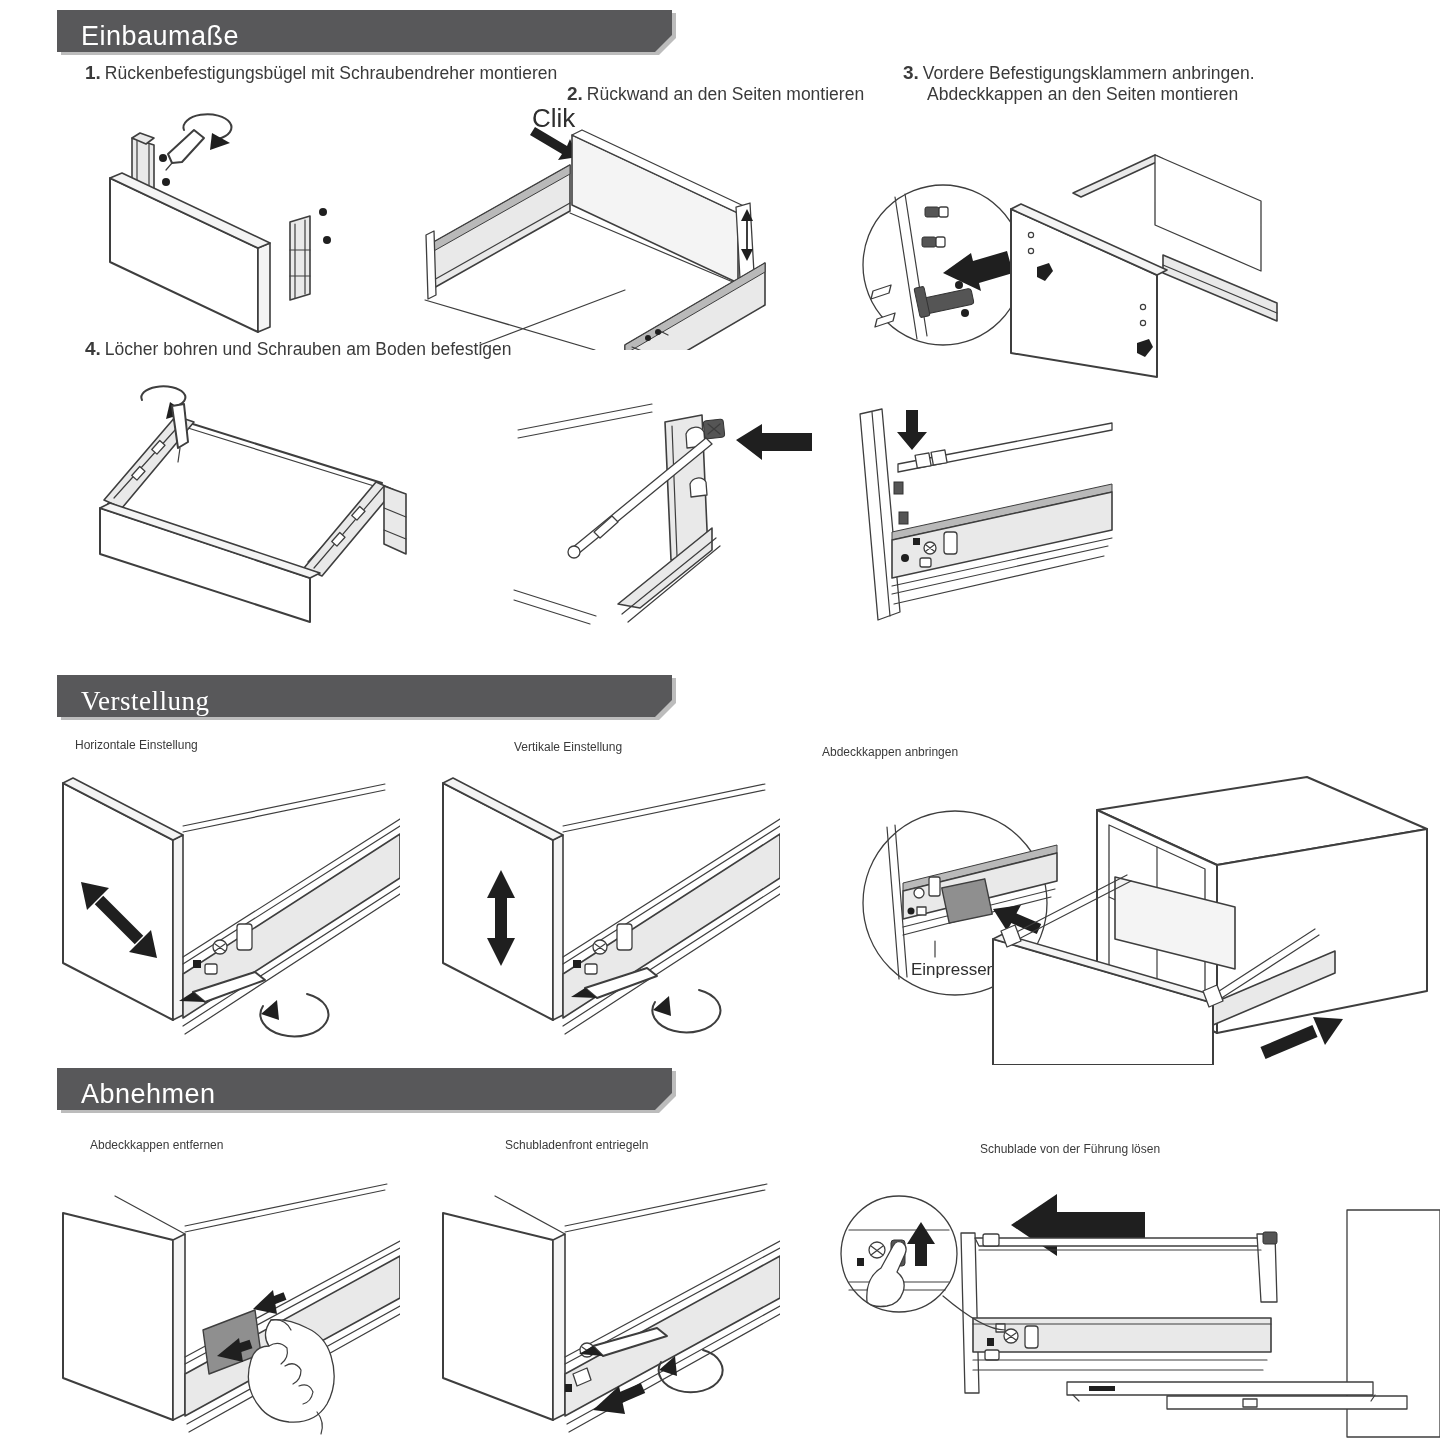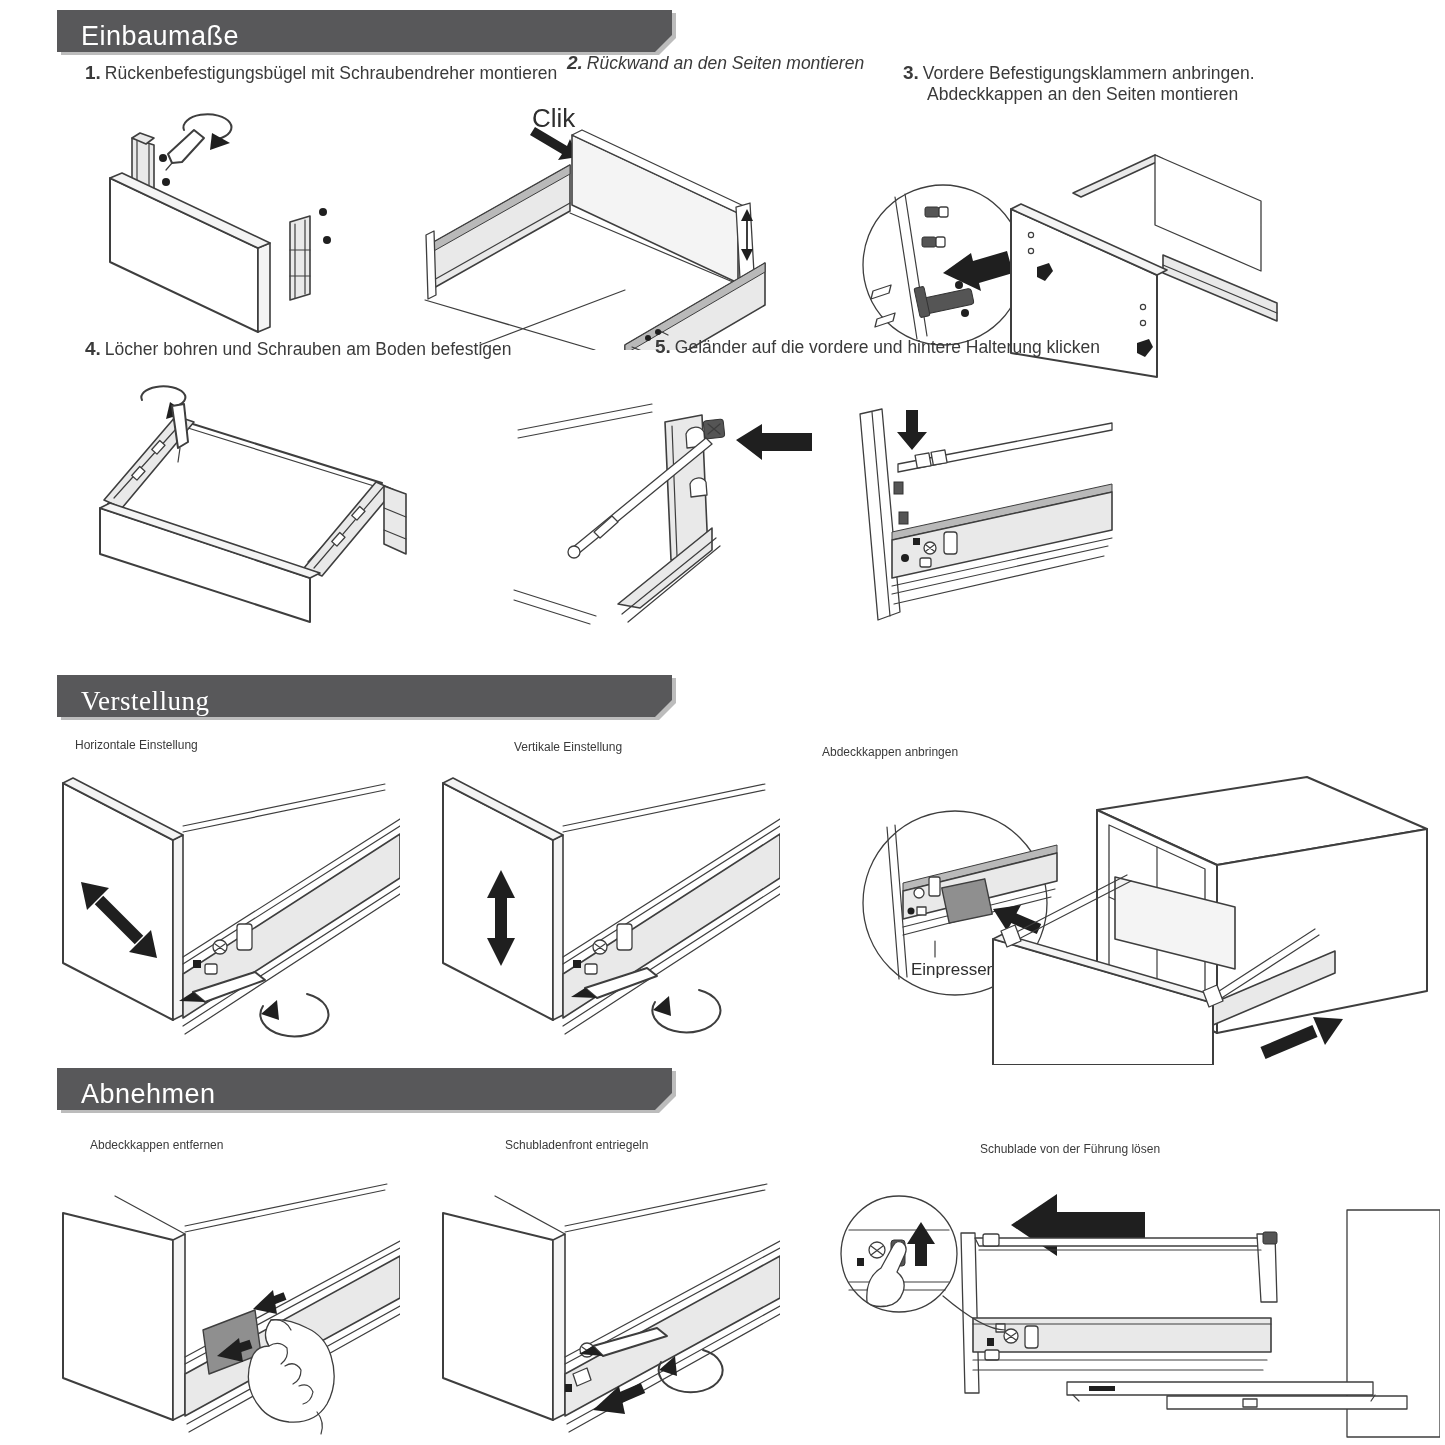--- a/index.html
+++ b/index.html
@@ -39,21 +39,21 @@
   <div class="banner-wrap" style="top:10px;">
     <div class="banner-shadow"></div>
     <div class="banner">
       <span>Einbaumaße</span>
     </div>
   </div>
 
   <div class="step" style="left:85px;top:62px;">
     <b>1.</b><span>Rückenbefestigungsbügel mit Schraubendreher montieren</span>
   </div>
-  <div class="step" style="left:567px;top:52px;font-style:italic;">
+  <div class="step" style="left:567px;top:83px;">
     <b>2.</b><span>Rückwand an den Seiten montieren</span>
   </div>
   <div class="step" style="left:903px;top:62px;">
     <b>3.</b><span>Vordere Befestigungsklammern anbringen.</span><br>
     <span style="margin-left:24px;">Abdeckkappen an den Seiten montieren</span>
   </div>
 
   <div class="illus" style="left:80px;top:100px;">
     <svg width="330" height="240" viewBox="0 0 330 240">
       <g>
@@ -152,23 +152,20 @@
         <circle class="ln1" cx="318" cy="212" r="2.6"></circle>
         <circle class="ln1" cx="318" cy="228" r="2.6"></circle>
         <path class="blk" d="M212 172 l12 -4 4 8 -8 10 -8 -4 z"></path>
         <path class="blk" d="M312 248 l12 -4 4 8 -8 10 -8 -4 z"></path>
       </g>
     </svg>
   </div>
 
   <div class="step" style="left:85px;top:338px;">
     <b>4.</b><span>Löcher bohren und Schrauben am Boden befestigen</span>
-  </div>
-  <div class="step" style="left:655px;top:336px;">
-    <b>5.</b><span>Geländer auf die vordere und hintere Halterung klicken</span>
   </div>
 
   <div class="illus" style="left:80px;top:378px;">
     <svg width="350" height="245" viewBox="0 0 350 245">
       <g>
         <polygon class="fw" points="100,42 302,105 232,195 28,126"></polygon>
         <path class="ln1" d="M108 50 L294 108 M40 124 L110 48 M228 184 L296 110"></path>
       </g>
       <g>
         <polygon class="fg" points="24,122 96,38 114,44 42,130"></polygon>

